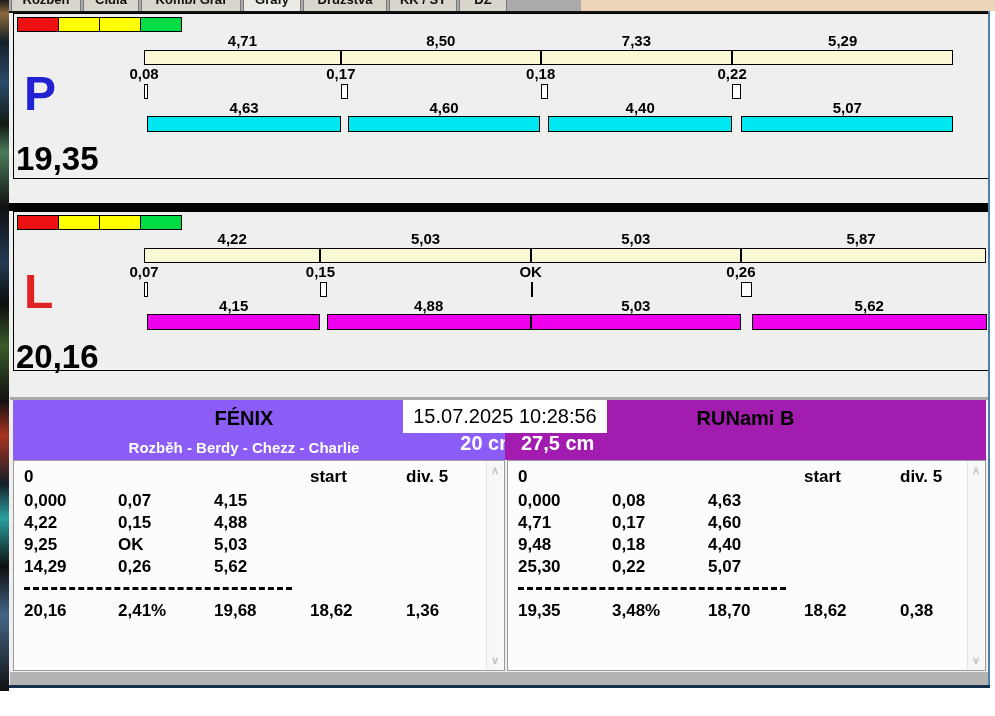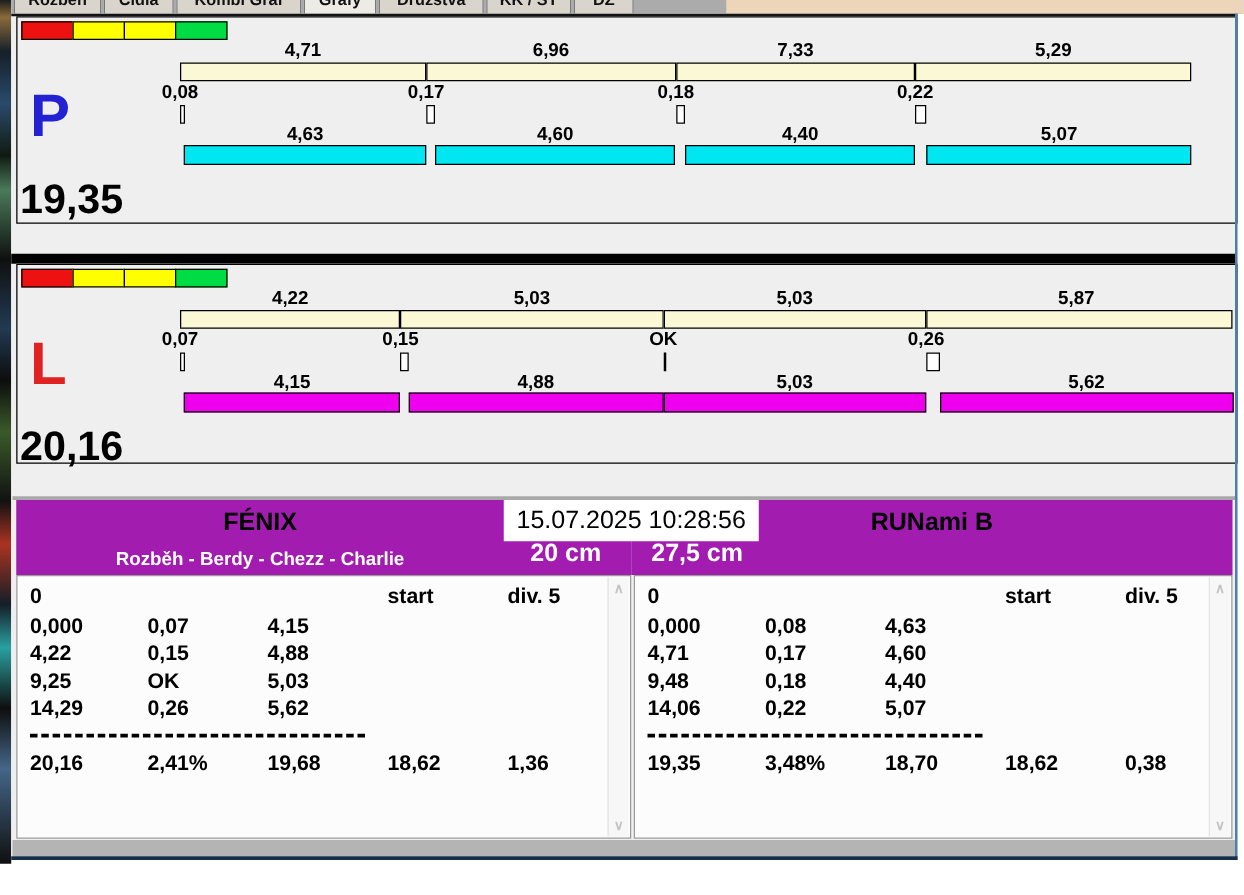--- a/index.html
+++ b/index.html
@@ -98,21 +98,21 @@
           <div class="block" style="background: rgb(0, 221, 68);"></div>
         </div>
       <div class="lane-letter" style="color: rgb(34, 34, 210);">P</div>
       <div class="chart">
           <div class="glabel" style="left: 228.439px;">4,71</div>
           <div class="gseg" style="left: 130px; width: 194.878px; background: rgb(251, 248, 214);"></div>
           <div class="tlabel" style="left: 130px;">0,08</div>
           <div class="tick" style="left: 130px; width: 2px;"></div>
           <div class="nlabel" style="left: 230.111px;">4,63</div>
           <div class="nseg" style="left: 133.344px; width: 191.534px; background: rgb(0, 231, 242);"></div>
-          <div class="glabel" style="left: 426.78px;">6,96</div>
+          <div class="glabel" style="left: 426.78px;">8,50</div>
           <div class="gseg" style="left: 326.878px; width: 197.804px; background: rgb(251, 248, 214);"></div>
           <div class="tlabel" style="left: 326.878px;">0,17</div>
           <div class="tick" style="left: 326.878px; width: 5.106px;"></div>
           <div class="nlabel" style="left: 430.124px;">4,60</div>
           <div class="nseg" style="left: 333.984px; width: 190.28px; background: rgb(0, 231, 242);"></div>
           <div class="glabel" style="left: 622.404px;">7,33</div>
           <div class="gseg" style="left: 526.682px; width: 189.444px; background: rgb(251, 248, 214);"></div>
           <div class="tlabel" style="left: 526.682px;">0,18</div>
           <div class="tick" style="left: 526.682px; width: 5.524px;"></div>
           <div class="nlabel" style="left: 626.166px;">4,40</div>
@@ -161,21 +161,21 @@
           <div class="tlabel" style="left: 726.904px;">0,26</div>
           <div class="tick" style="left: 726.904px; width: 8.868px;"></div>
           <div class="nlabel" style="left: 855.23px;">5,62</div>
           <div class="nseg" style="left: 737.772px; width: 232.916px; background: rgb(238, 0, 238);"></div>
         </div>
       <div class="lane-total">20,16</div>
     </div>
 
     <div class="pre-band"></div>
 
-    <div class="team-header left" style="background: #a21caf;">
+    <div class="team-header left" style="background: #8b5cf6; padding-left: 36px;">
       <div class="team-name">FÉNIX</div>
       <div class="team-dogs">Rozběh - Berdy - Chezz - Charlie</div>
       <div class="height-badge">20 cm</div>
     </div>
     <div class="team-header right" style="background: #a21caf;">
       <div class="team-name">RUNami B</div>
       <div class="height-badge">27,5 cm</div>
     </div>
 
     <div class="datetime-box">15.07.2025 10:28:56</div>
@@ -252,21 +252,21 @@
           <span></span>
         </div>
         <div class="trow" style="top: 74px;">
           <span>9,48</span>
           <span>0,18</span>
           <span>4,40</span>
           <span></span>
           <span></span>
         </div>
         <div class="trow" style="top: 96px;">
-          <span>14,06</span>
+          <span>25,30</span>
           <span>0,22</span>
           <span>5,07</span>
           <span></span>
           <span></span>
         </div>
         <div class="dashes" style="top: 126px;"></div>
         <div class="trow" style="top: 140px;">
           <span>19,35</span>
           <span>3,48%</span>
           <span>18,70</span>

